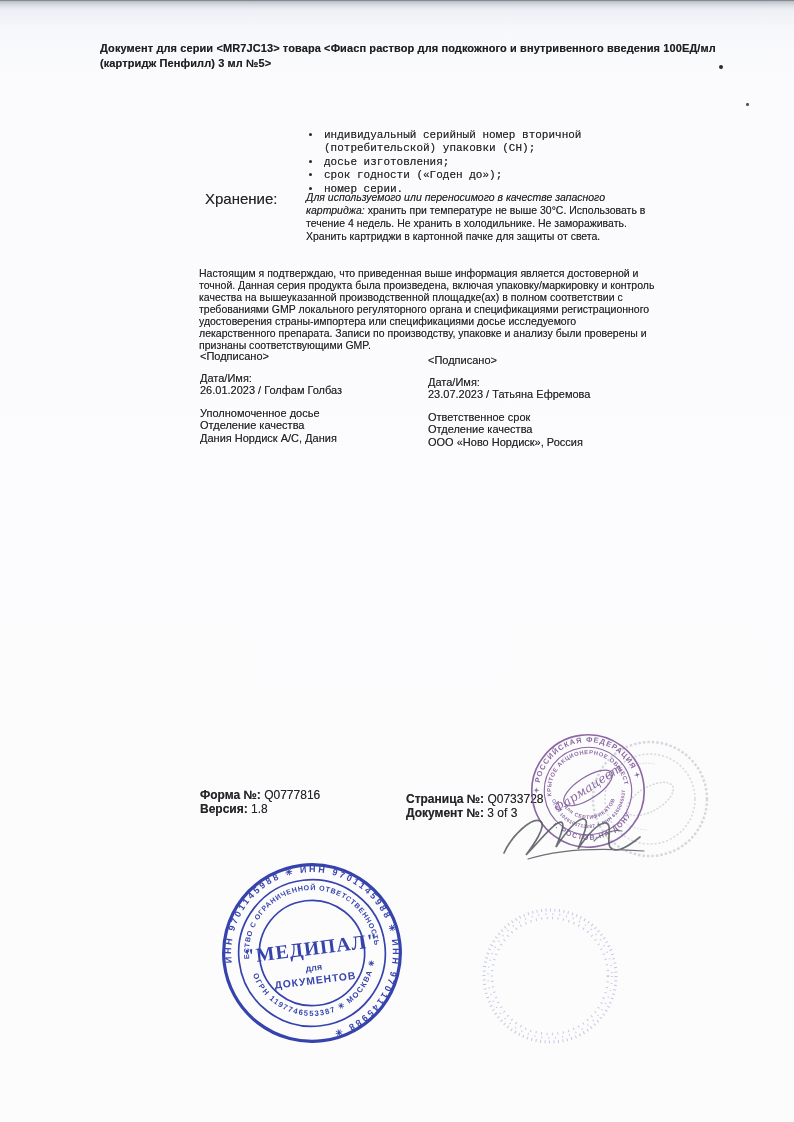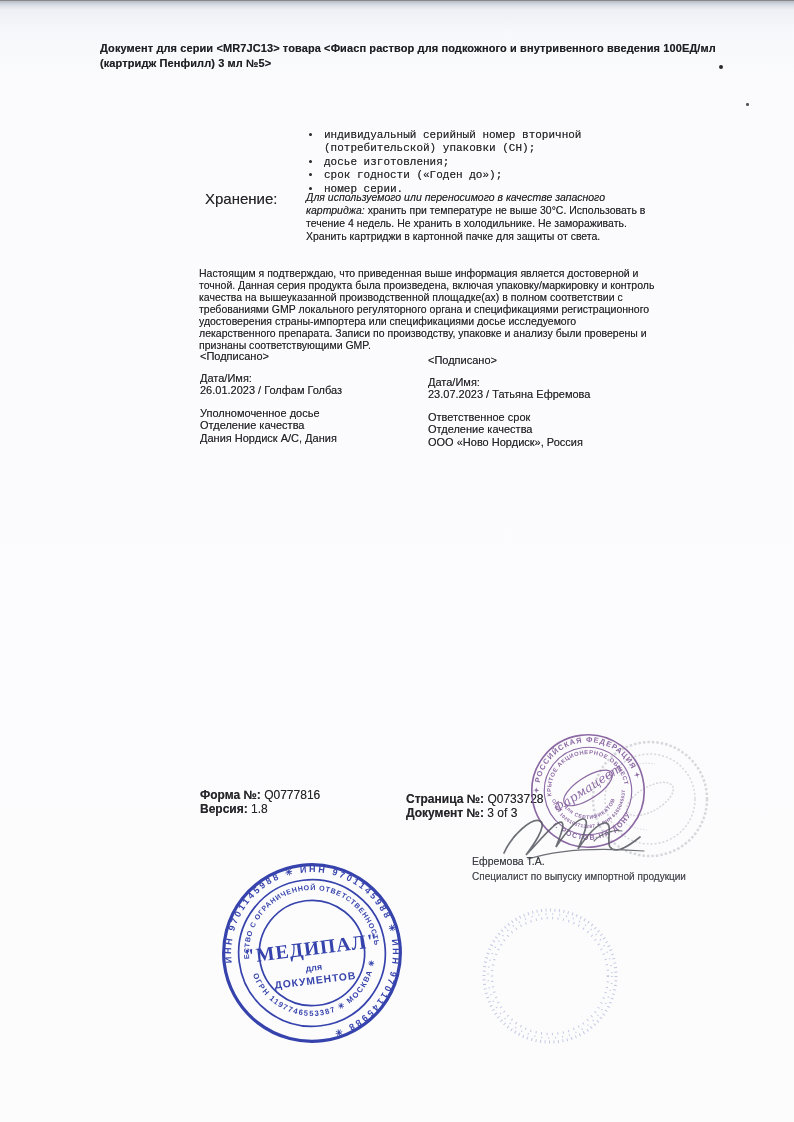--- a/index.html
+++ b/index.html
@@ -149,24 +149,20 @@
   </svg>
 
   <svg class="abs ink-sign" width="150" height="64" viewBox="0 0 150 64">
     <g fill="none" stroke="#565860" stroke-width="1.7" stroke-linecap="round">
       <path d="M6,46 C14,28 34,10 42,14 C50,18 34,40 28,48 C40,36 52,20 60,16 C70,11 62,30 58,40 C66,28 76,14 84,12 C94,10 84,32 80,42 C88,30 98,18 106,16 C116,14 108,34 112,40 C118,48 132,38 142,30"></path>
       <path d="M30,52 C55,44 95,40 146,44" stroke-width="1.2"></path>
       <path d="M96,34 C104,26 116,22 124,24" stroke-width="1.1"></path>
     </g>
   </svg>
 
-  <div class="abs release scan-text">
-    <div>Ефремова Т.А.</div>
-    <div class="rel-title">Специалист по выпуску импортной продукции</div>
-  </div>
 
   <svg class="abs stamp-blue" width="188" height="188" viewBox="0 0 200 200">
     <defs>
       <path id="bm-outer" d="M 14,100 A 86,86 0 1 1 186,100 A 86,86 0 1 1 14,100"></path>
       <path id="bm-mid-top" d="M 33,100 A 67,67 0 1 1 167,100"></path>
       <path id="bm-mid-bot" d="M 33,100 A 67,67 0 0 0 167,100"></path>
     </defs>
     <g transform="rotate(-7 100 100)">
       <g fill="none" stroke="#2c3aa8">
         <circle cx="100" cy="100" r="94" stroke-width="3.4"></circle>

